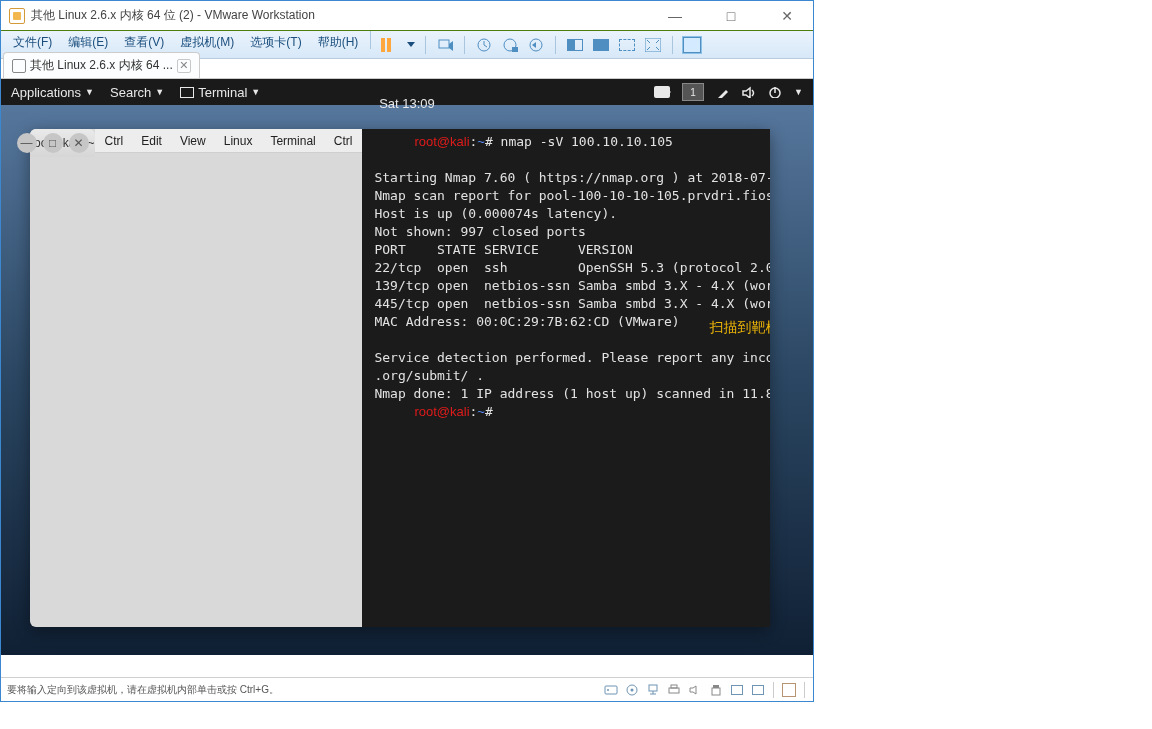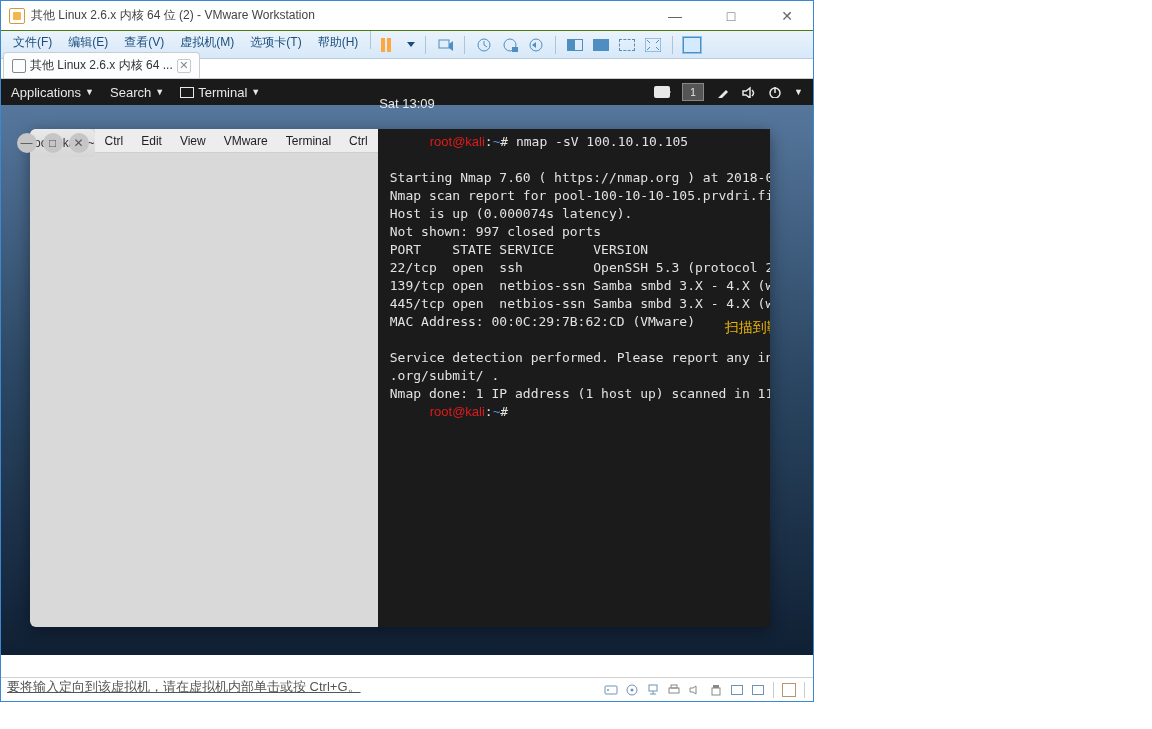--- a/index.html
+++ b/index.html
@@ -61,21 +61,21 @@
     .term-menu span { font-size:12px; color:#222; cursor:pointer; }
     .term-body { flex:1; background:#1b1b1b; color:#e2e2e2; font-family:"DejaVu Sans Mono", Consolas, monospace; font-size:13px; padding:4px 8px 4px 12px; line-height:18px; white-space:pre; position:relative; overflow-y:auto; }
     .term-body::-webkit-scrollbar { width:14px; }
     .term-body::-webkit-scrollbar-track { background:#d9d9d9; }
     .term-body::-webkit-scrollbar-thumb { background:#aaa; }
     .p-red { color:#e01b1b;margin-left:40px; }
     .p-blue { color:#5a8fff; }
     .annot { position:absolute; color:#eab308; font-family:"Microsoft YaHei"; font-size:14px; }
 
     
-    .vm-status { position:absolute; left:0; bottom:0; right:0; height:24px; background:#fff; border-top:1px solid #d0d0d0; display:flex; padding:0 6px; font-size:13px; color:#555;text-decoration:underline; }
+    .vm-status { position:absolute; left:0; bottom:0; right:0; height:24px; background:#fff; border-top:1px solid #d0d0d0; display:flex; align-items:center; padding:0 6px; font-size:10px; color:#555; }
     .vm-status .status-text { flex:1; }
     .vm-status .status-icons { display:flex; gap:5px; align-items:center; }
     .stat-ic { width:16px; height:16px; display:flex; align-items:center; justify-content:center; color:#6f94b4; }
     .stat-box { width:12px; height:10px; border:1px solid #6f94b4; }
     .stat-vsep { width:1px; height:16px; background:#ccc; margin:0 2px; }
     .stat-dots { width:14px; height:14px; border:1px solid #b89572; }
   </style>
 </head>
 <body>
 
@@ -206,21 +206,21 @@
         <div class="term-ctrls">
           <div class="term-ctrl">—</div>
           <div class="term-ctrl">□</div>
           <div class="term-ctrl">✕</div>
         </div>
       </div>
       <div class="term-menu">
         <span>Ctrl</span>
         <span>Edit</span>
         <span>View</span>
-        <span>VMware</span>
+        <span>Linux</span>
         <span>Terminal</span>
         <span>Ctrl</span>
       </div>
       <div class="term-body" id="term-body"><span class="p-red">root@kali</span>:<span class="p-blue">~</span># nmap -sV 100.10.10.105
 
 Starting Nmap 7.60 ( https://nmap.org ) at 2018-07-14 13:09 UTC
 Nmap scan report for pool-100-10-10-105.prvdri.fios.verizon.net (100.10.10.105)
 Host is up (0.000074s latency).
 Not shown: 997 closed ports
 PORT    STATE SERVICE     VERSION

